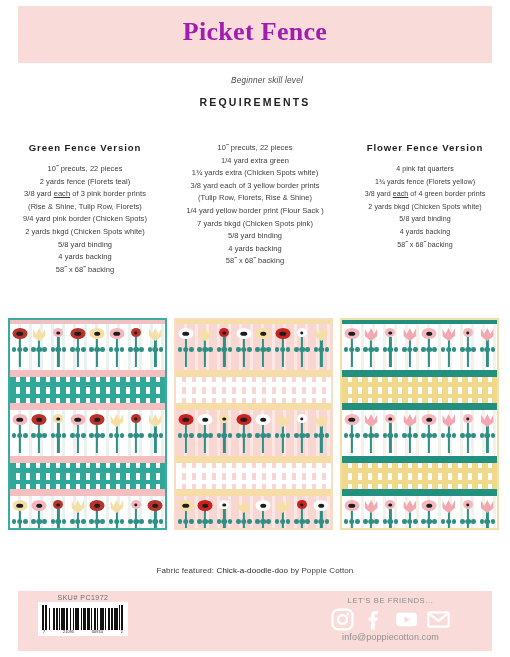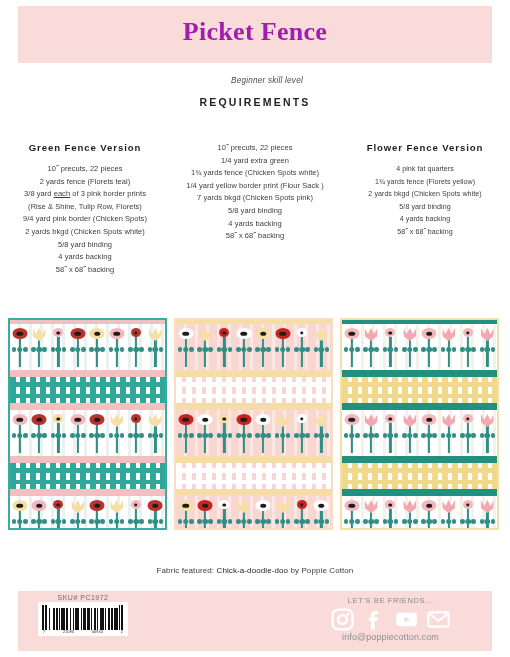--- a/index.html
+++ b/index.html
@@ -300,32 +300,35 @@
       <div class="col-line">9/4 yard pink border (Chicken Spots)</div>
       <div class="col-line">2 yards bkgd (Chicken Spots white)</div>
       <div class="col-line">5/8 yard binding</div>
       <div class="col-line">4 yards backing</div>
       <div class="col-line">58˝ x 68˝ backing</div>
     </div>
 
     <div class="col">
       <div class="col-line">10˝ precuts, 22 pieces</div>
       <div class="col-line">1/4  yard extra green</div>
-      <div class="col-line">1¾ yards fence (Chicken Spots white)</div>
+      <div class="col-line">1¾ yards extra (Chicken Spots white)</div>
+      <div class="col-line">3/8 yard each of 3 yellow border prints</div>
+      <div class="col-line">(Tulip Row, Florets, Rise &amp; Shine)</div>
       <div class="col-line">1/4 yard yellow border print (Flour Sack )</div>
       <div class="col-line">7 yards bkgd (Chicken Spots pink)</div>
       <div class="col-line">5/8 yard binding</div>
       <div class="col-line">4 yards backing</div>
       <div class="col-line">58˝ x 68˝ backing</div>
     </div>
 
     <div class="col narrow">
       <div class="col-title">Flower Fence Version</div>
       <div class="col-line">4 pink fat quarters</div>
       <div class="col-line">1¾ yards fence (Florets yellow)</div>
+      <div class="col-line"><span>3/8 yard <u>each</u> of 4 green border prints</span></div>
       <div class="col-line">2 yards bkgd (Chicken Spots white)</div>
       <div class="col-line">5/8 yard binding</div>
       <div class="col-line">4 yards backing</div>
       <div class="col-line">58˝ x 68˝ backing</div>
     </div>
 
   </div>
 
   <div class="quilts">
     <div class="quilt q1" style="border: 2px solid rgb(58, 171, 158);">

